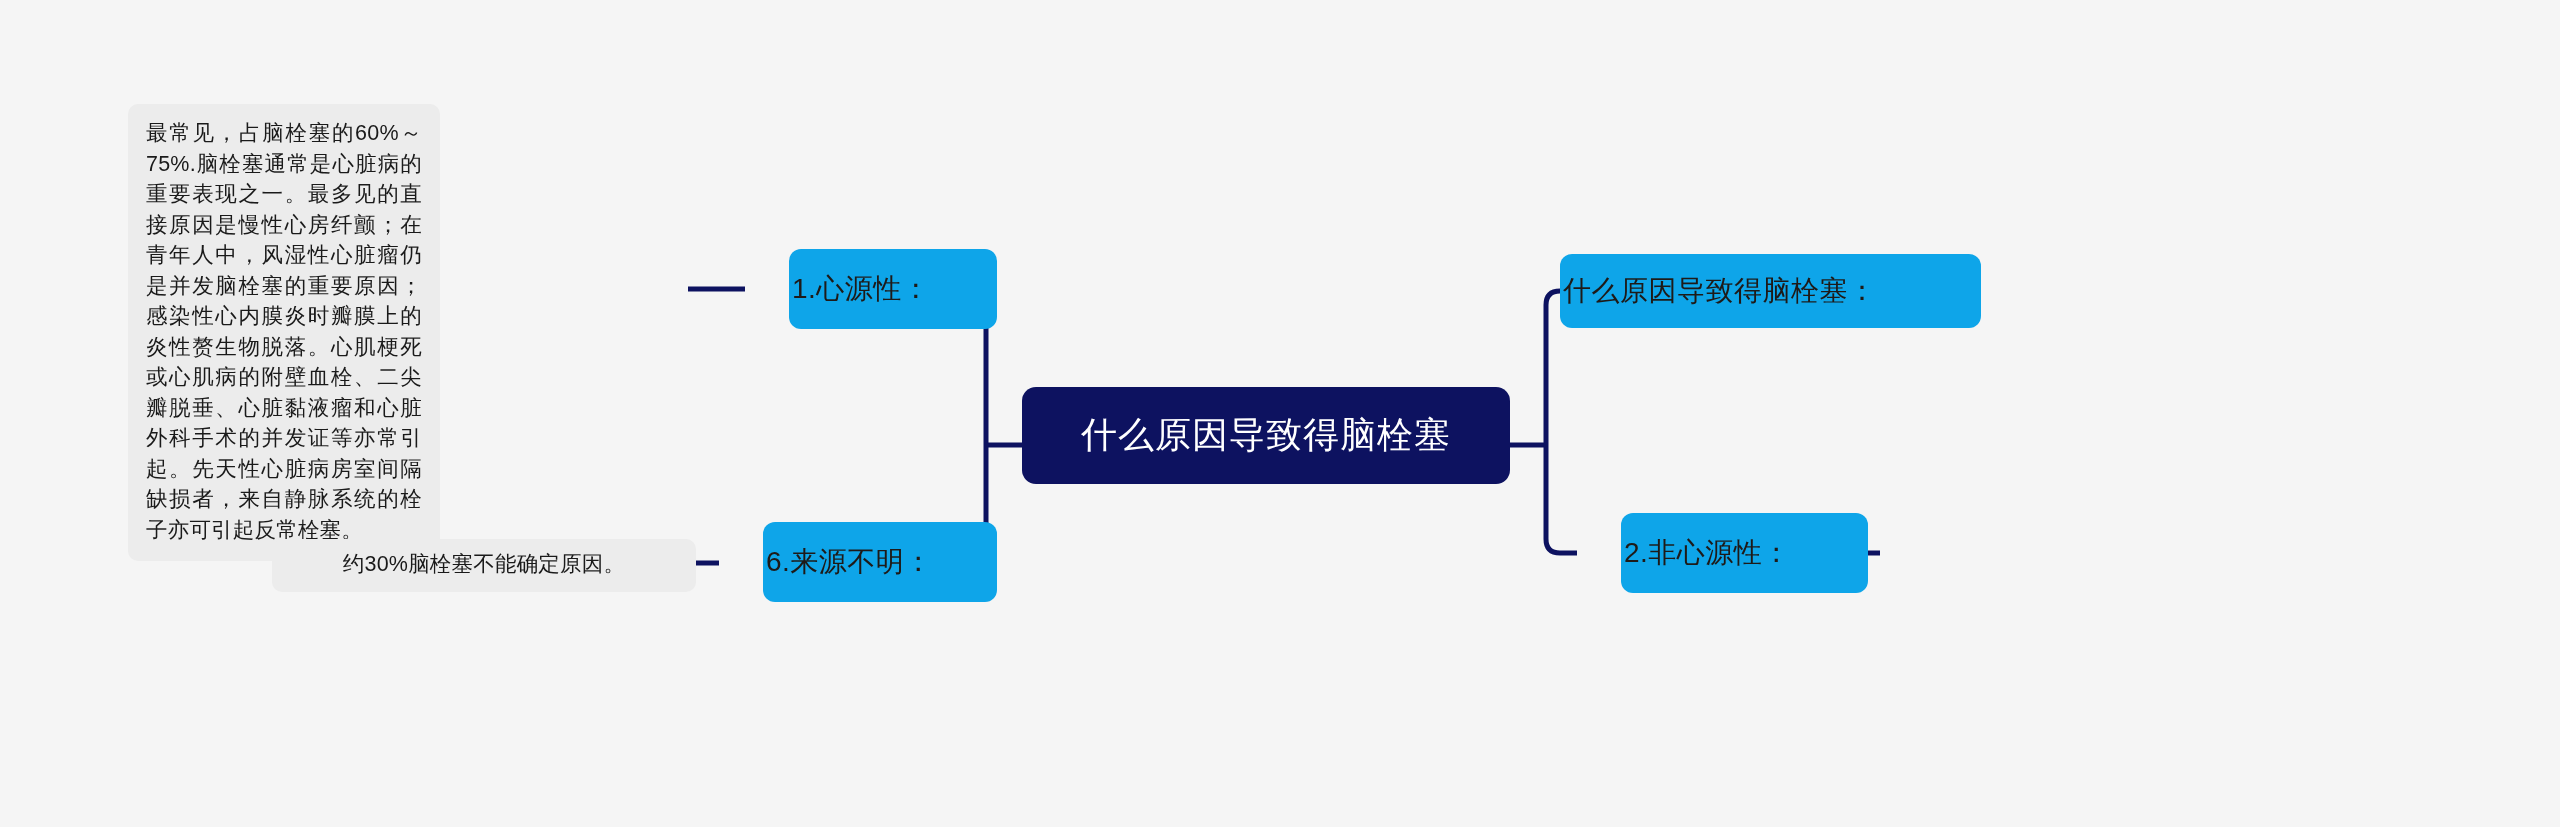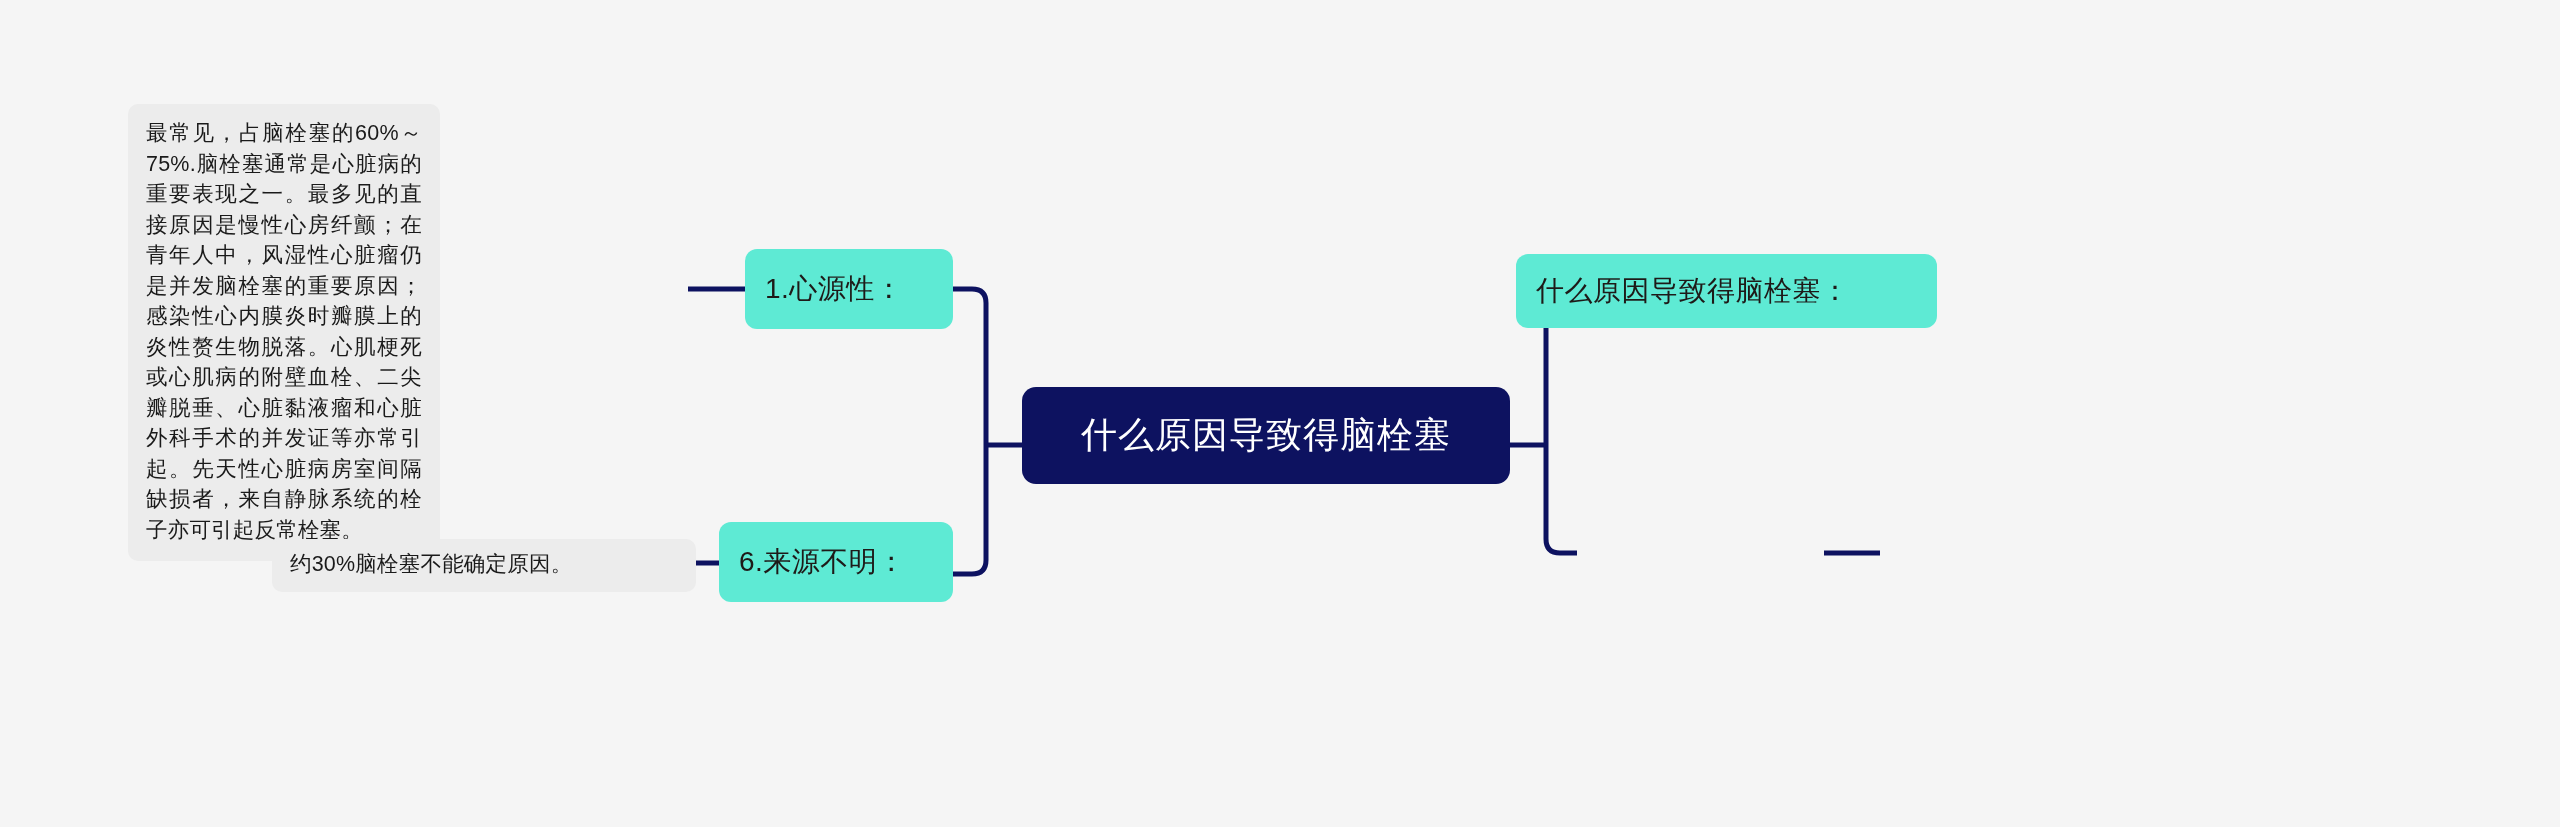--- a/index.html
+++ b/index.html
@@ -45,43 +45,44 @@
   #panel-cardiac {
     left: 128px;
     top: 104px;
     width: 312px;
   }
   #panel-unknown {
     left: 272px;
     top: 539px;
     width: 424px;
     padding: 10px 18px 12px 18px;
-    text-align: left;
+    text-align: center;
   }
   #panel-noncardiac {
     left: 1864px;
     top: 398px;
     width: 578px;
   }
 
   
   .node {
     position: absolute;
     box-sizing: border-box;
     border-radius: 12px;
     display: flex;
     align-items: center;
     justify-content: flex-start;
   }
   .node-branch {
-    background: #5eead4;
+    background: #0ea5e9;
     color: #1e1a18;
     font-size: 28px;
-    padding: 0 20px;
+    padding: 0 3px;
     letter-spacing: 0.5px;
+    margin-left: 44px;
   }
   .node-root {
     background: #0d1260;
     color: #ffffff;
     font-size: 36px;
     padding: 0 26px;
     letter-spacing: 1px;
     border-radius: 14px;
     justify-content: center;
   }
@@ -130,14 +131,15 @@
 
 
   <div class="node node-root" id="node-root">什么原因导致得脑栓塞</div>
 
   <div class="node node-branch" id="node-cardiac">1.心源性：</div>
 
   <div class="node node-branch" id="node-unknown">6.来源不明：</div>
 
   <div class="node node-branch" id="node-cause">什么原因导致得脑栓塞：</div>
 
+  <div class="node node-branch" id="node-noncardiac">2.非心源性：</div>
 
 </div>
 
 </body></html>

